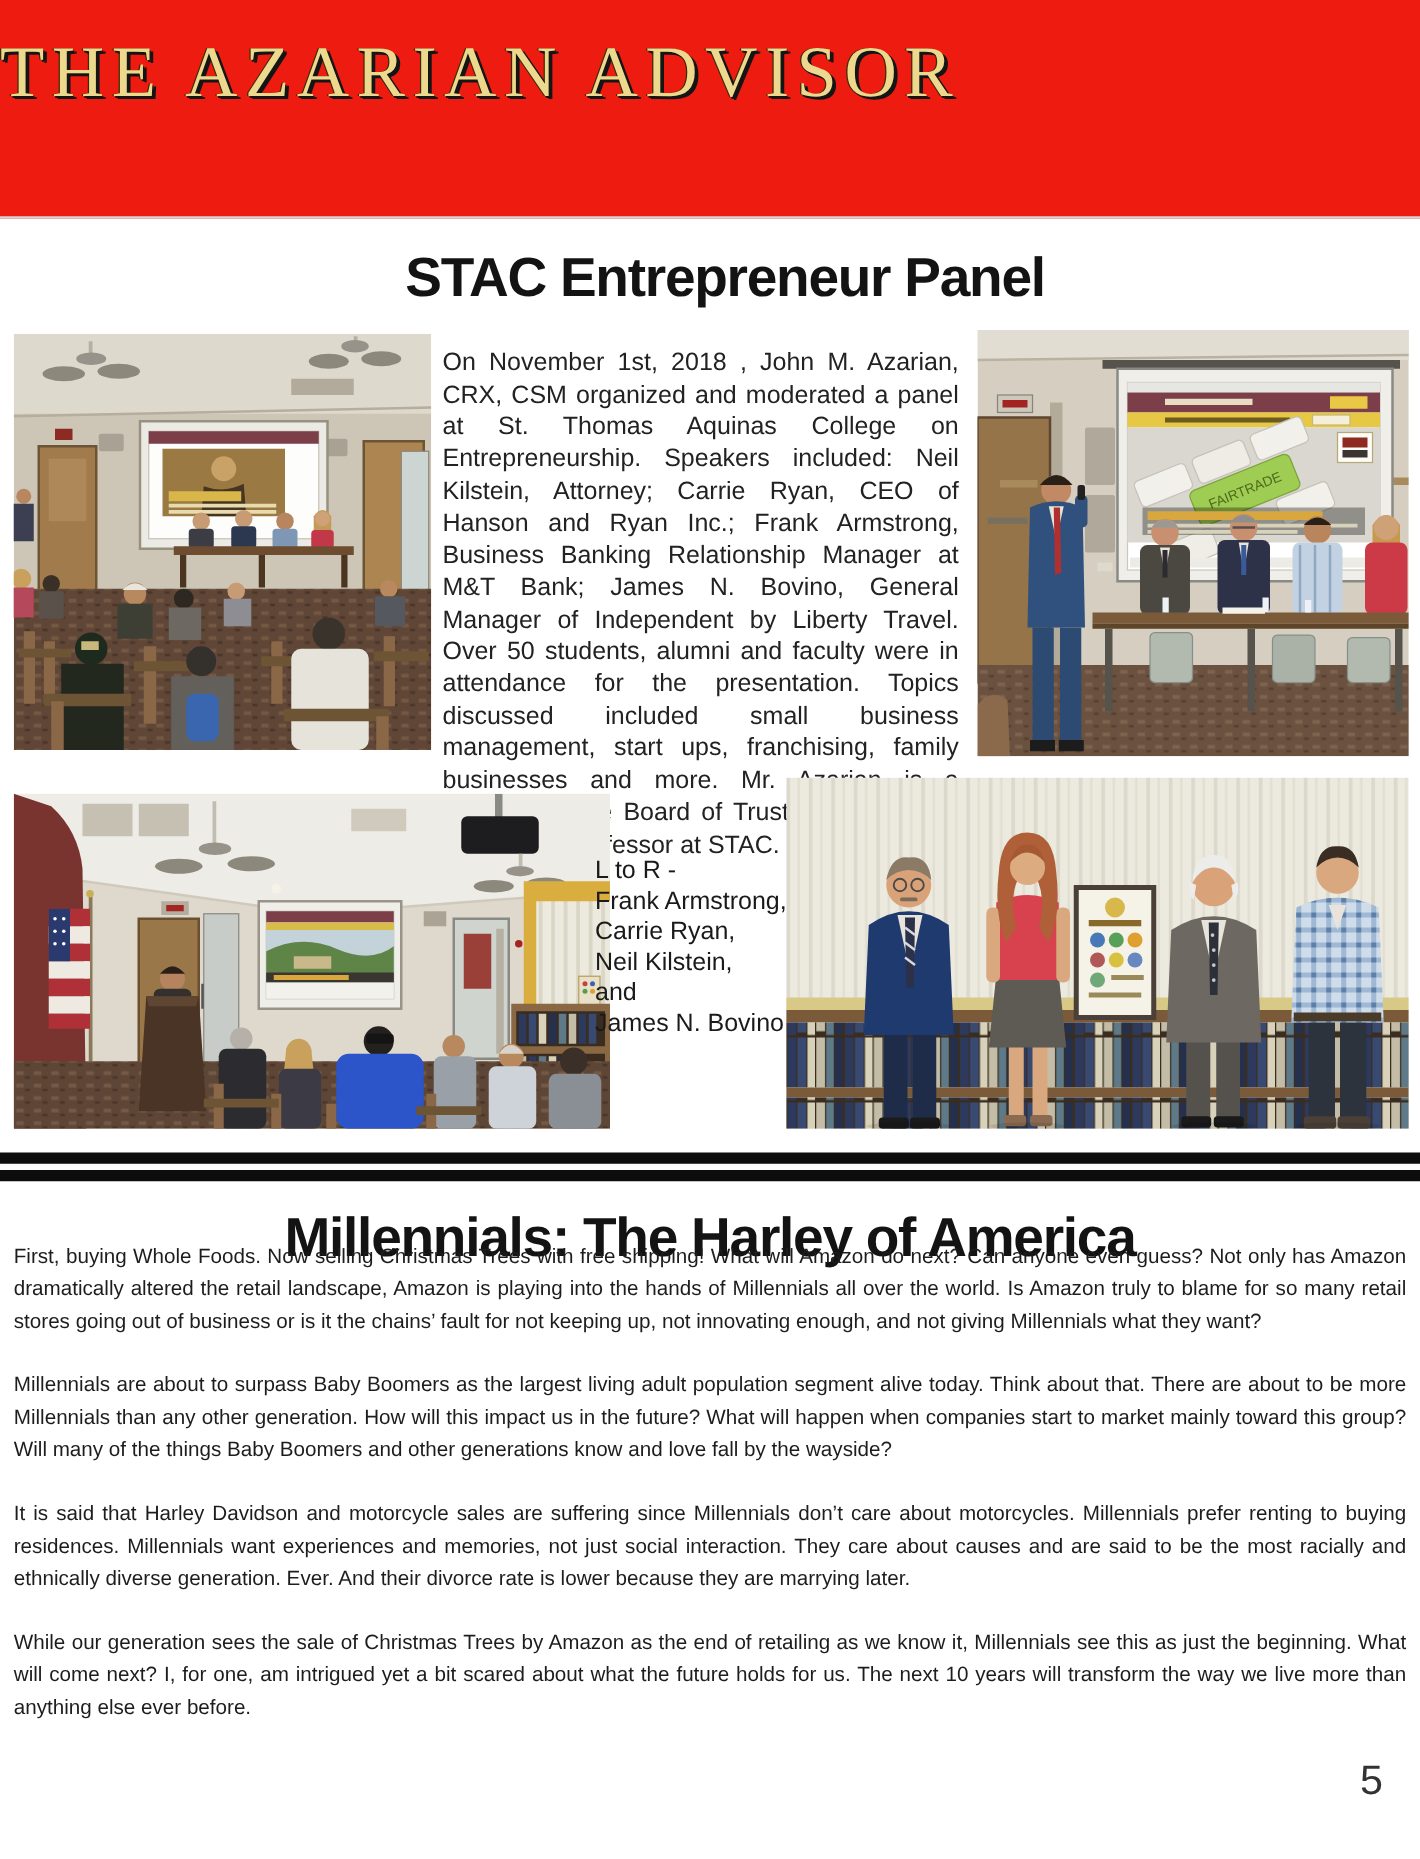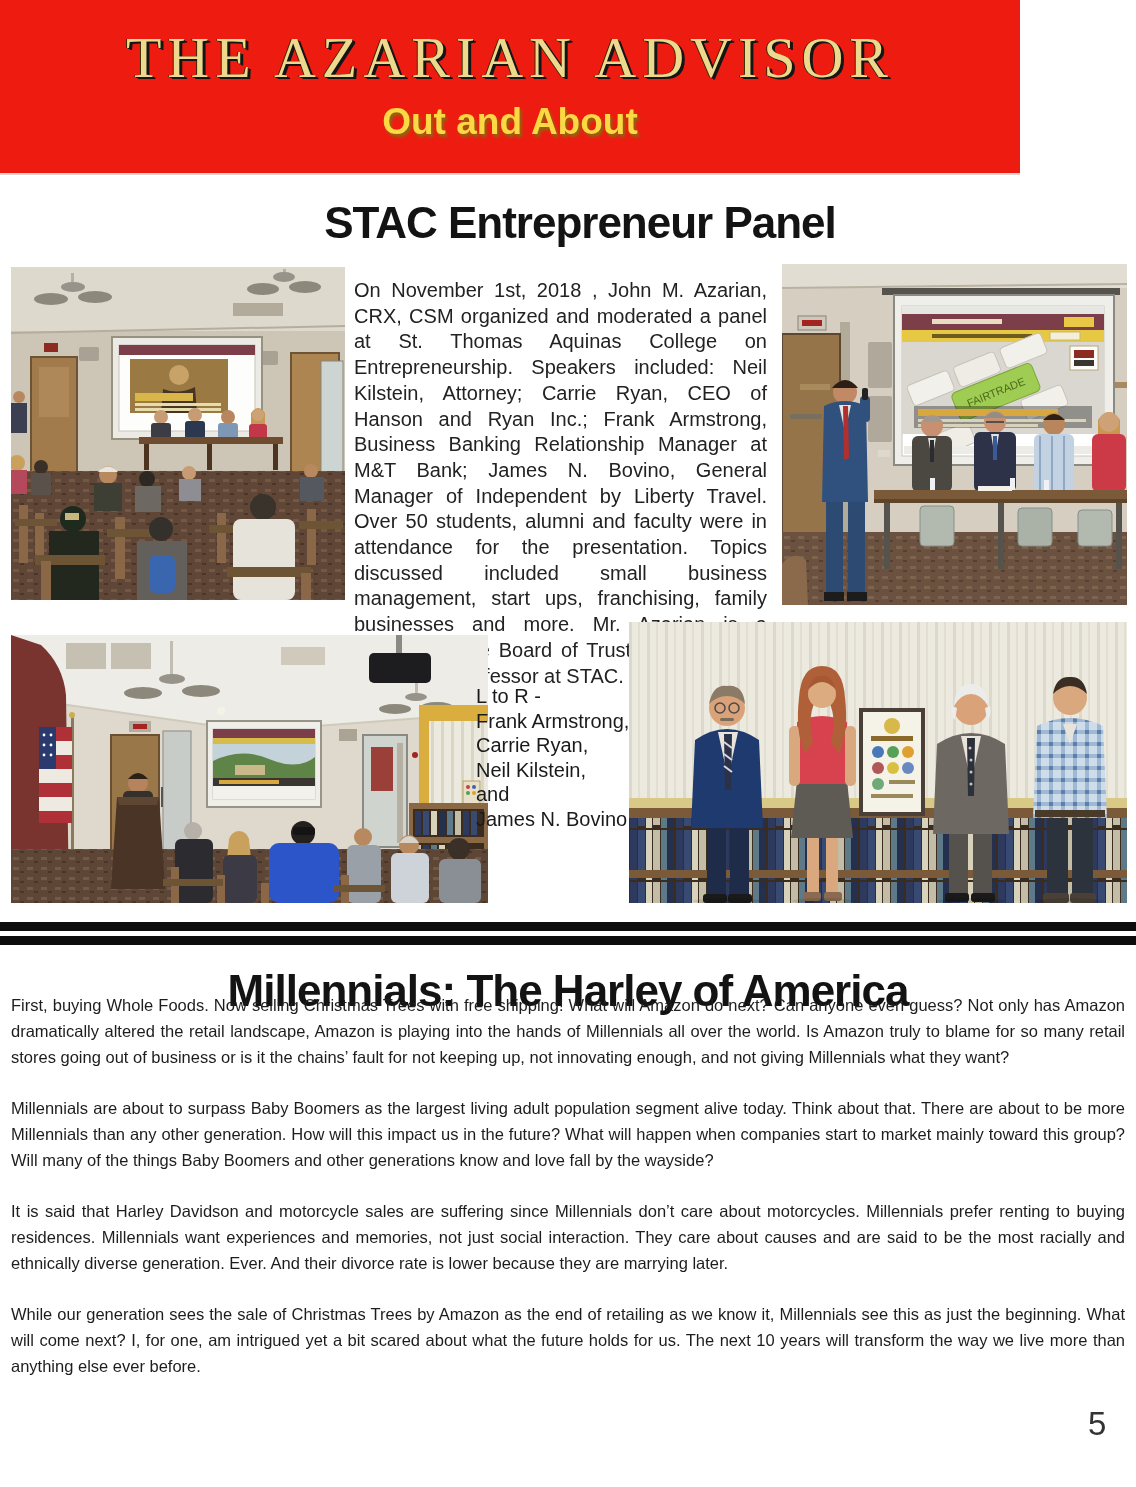--- a/index.html
+++ b/index.html
@@ -3,22 +3,22 @@
 <meta charset="utf-8">
 <style>
   html,body { margin:0; padding:0; background:#ffffff; }
   .page {
     position:relative; width:1136px; height:1487px; margin:0 auto;
     background:#ffffff; overflow:hidden;
     font-family:"Liberation Sans", sans-serif; color:#1a1a1a;
   }
   
   .masthead {
-    position:absolute; top:0; left:0; width:1020px; height:173px;
-    background:#ee1c10; border-bottom:2px solid #d8d6d2; text-align:center;
+    position:absolute; top:0; left:0; width:1136px; height:173px;
+    background:#ee1c10; border-bottom:2px solid #d8d6d2; text-align:left;
   }
   .masthead-title {
     position:absolute; top:24px; left:0; width:100%;
     font-family:"Liberation Serif", serif; font-size:58px; font-weight:normal;
     letter-spacing:6px; color:#ecd98e;
     text-shadow:3px 2px 0 #151515, 1px 1px 0 #151515, -1px 0 0 #3a2a00;
   }
   .masthead-subtitle {
     position:absolute; top:101px; left:0; width:100%;
     font-size:37px; font-weight:bold; color:#fcd844;
@@ -66,21 +66,20 @@
   .photo3 { top:635px; left:11px;  width:477px; height:268px; }
   .photo4 { top:622px; left:629px; width:498px; height:281px; }
 </style>
 </head>
 <body>
 
 <div class="page">
 
   <header class="masthead">
     <div class="masthead-title">THE AZARIAN ADVISOR</div>
-    <div class="masthead-subtitle">Out and About</div>
   </header>
 
   <h1 class="stac-title" style="margin:12px;">STAC Entrepreneur Panel</h1>
 
   <figure class="photo photo1" aria-label="Audience seated in a panel room watching four panelists in front of a projection screen">
     <svg viewBox="0 0 334 333">
       <defs>
         <pattern id="cpt1" width="14" height="10" patternUnits="userSpaceOnUse">
           <rect width="14" height="10" fill="#5f4636"></rect>
           <rect x="2" y="2" width="6" height="3" fill="#755844"></rect>

